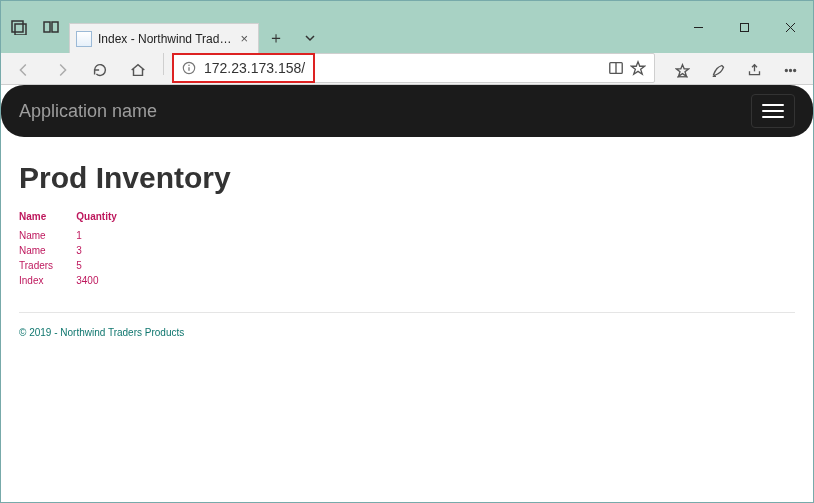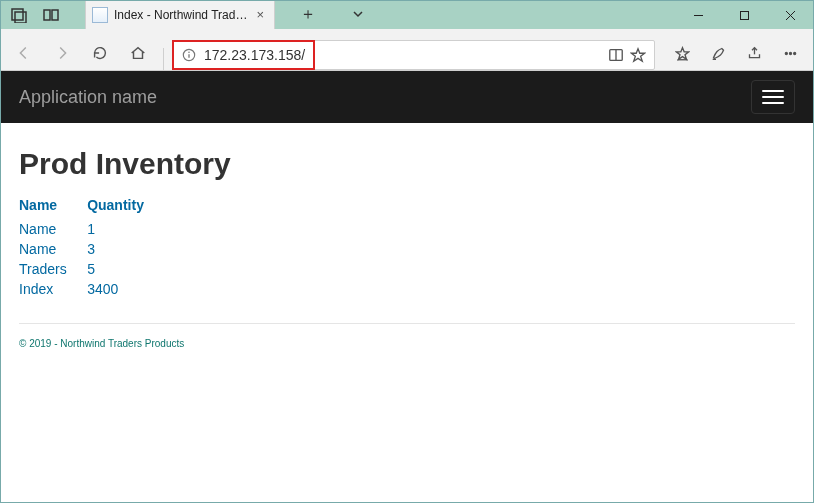--- a/index.html
+++ b/index.html
@@ -9,25 +9,24 @@
     font-size: 14px;
     color: #333;
     background: #fff;
     width: 814px;
     height: 503px;
     overflow: hidden;
     border: 1px solid #7aa;
   }
   
   .titlebar {
-    height: 28px;
+    height: 52px;
     background: #a8d2c4;
     display: flex;
     align-items: flex-end;
-    gap: 16px;
   }
   .tb-left {
     display: flex;
     align-items: center;
     height: 100%;
     padding: 0 4px;
     gap: 4px;
   }
   .tb-icon {
     width: 28px;
@@ -68,25 +67,25 @@
   .titlebar-spacer { flex:1; }
   .win-controls { display:flex; height:100%; }
   .win-btn {
     width: 46px; height: 100%;
     display:flex; align-items:center; justify-content:center;
     color:#222;
   }
   .win-btn svg{ width:11px; height:11px; stroke:#222; stroke-width:1; fill:none;}
   
   .toolbar {
-    height: 42px;
+    height: 32px;
     background: #f2f2f2;
     border-bottom: 1px solid #cfcfcf;
     display:flex;
-    align-items:flex-end;
+    align-items:flex-start;
     padding: 0 6px;
     gap: 4px;
   }
   .tbtn {
     width: 34px; height: 34px;
     display:flex; align-items:center; justify-content:center;
     color:#555;
   }
   .tbtn.disabled { color:#aaa; }
   .tbtn svg{ width:18px; height:18px; fill:none; stroke:currentColor; stroke-width:1.6;}
@@ -117,37 +116,38 @@
   .rtools{display:flex;align-items:center;gap:2px;margin-left:6px;}
   
   .navbar{
     background:#1b1b1b;
     color:#9d9d9d;
     height:52px;
     display:flex;
     align-items:center;
     justify-content:space-between;
     padding:0 18px;
+    border-radius:23px;
   }
   .navbar-brand{ font-size:18px; }
   .hamburger{
     width:44px;height:34px;
     border:1px solid #333;
     border-radius:4px;
     display:flex;flex-direction:column;
     align-items:center;justify-content:center;
     gap:4px;
   }
   .hamburger span{display:block;width:22px;height:2px;background:#fff;border-radius:1px;}
   
   .content{ padding:14px 18px; }
   h2.page-title{
     font-size:30px; font-weight:700; margin:10px 0 14px 0; color:#333;
   }
-  table.inv{ border-collapse:collapse; font-size:14px; color:#0369a1;}
+  table.inv{ border-collapse:collapse; font-size:10px; color:#be185d;}
   table.inv th{ text-align:left; padding:2px 30px 6px 0; font-weight:700;}
   table.inv td{ padding:2px 4px 2px 0; white-space:nowrap;}
   table.inv td.name{ padding-right:2px;}
   hr.sep{ border:none; border-top:1px solid #e5e5e5; margin:24px 0 14px 0;}
   .footer{ font-size:10px; color:#0f766e;}
 </style>
 </head>
 <body>
 
 <div class="titlebar">

